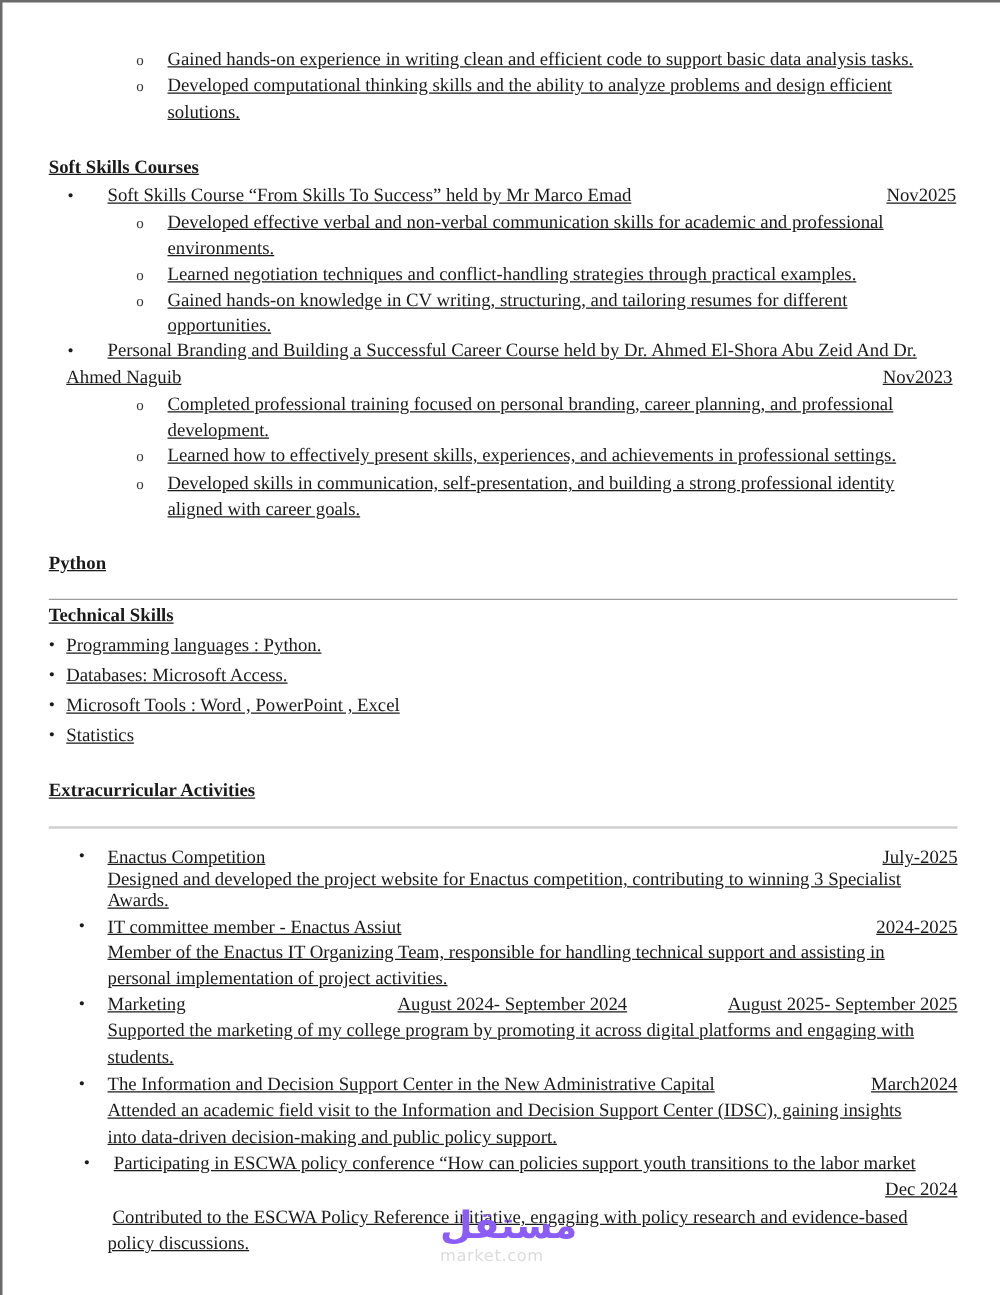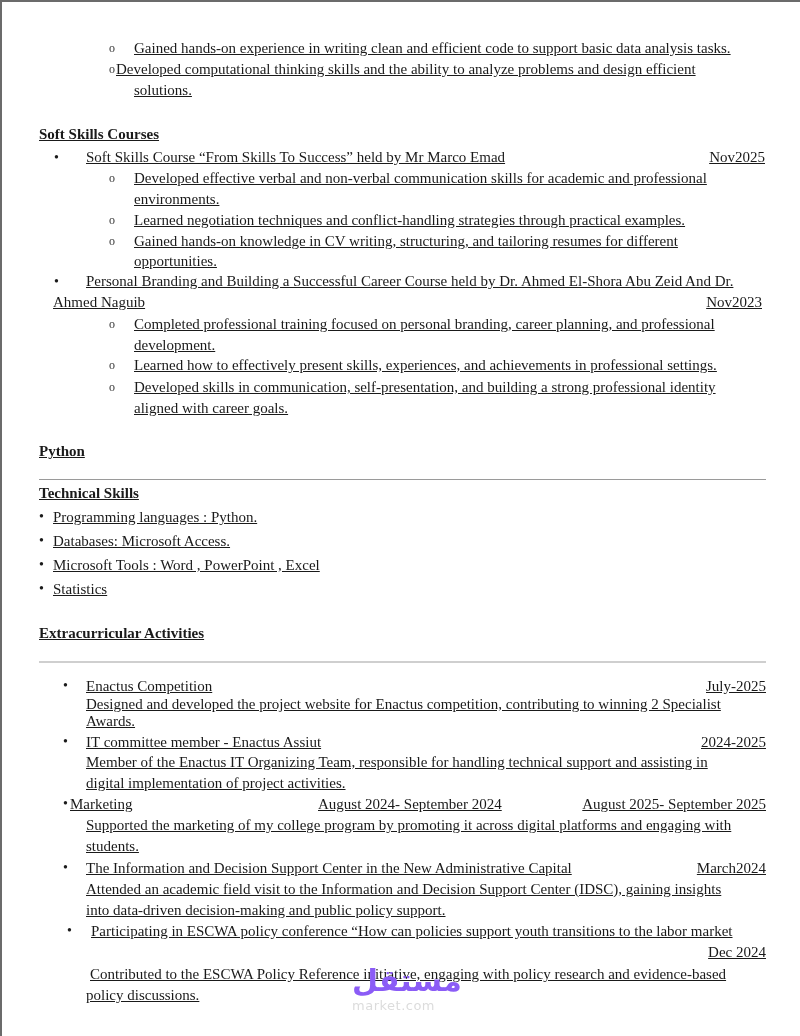--- a/index.html
+++ b/index.html
@@ -22,21 +22,21 @@
 </style>
 </head>
 <body>
 
 <div class="frame-top"></div>
 <div class="frame-left"></div>
 
 <span class="sub-bullet" style="left:109px;top:38px">o</span>
 <span class="abs" style="left:134px;top:38px">Gained hands-on experience in writing clean and efficient code to support basic data analysis tasks.</span>
 <span class="sub-bullet" style="left:109px;top:59px">o</span>
-<span class="abs" style="left:116px;top:59px">Developed computational thinking skills and the ability to analyze problems and design efficient</span>
+<span class="abs" style="left:134px;top:59px">Developed computational thinking skills and the ability to analyze problems and design efficient</span>
 <span class="abs" style="left:134px;top:80px">solutions.</span>
 
 <span class="abs b" style="left:39px;top:124px">Soft Skills  Courses</span>
 
 <span class="bullet" style="left:54px;top:148px">•</span>
 <span class="abs" style="left:86px;top:147px">Soft Skills Course “From  Skills To Success” held by Mr Marco Emad</span>
 <span class="abs right" style="right:35px;top:147px">Nov2025</span>
 
 <span class="sub-bullet" style="left:109px;top:168px">o</span>
 <span class="abs" style="left:134px;top:168px">Developed effective verbal and non-verbal communication skills for academic and professional</span>
@@ -73,31 +73,31 @@
 <span class="abs" style="left:53px;top:555px">Microsoft Tools : Word , PowerPoint , Excel</span>
 <span class="bullet" style="left:39px;top:579px">•</span>
 <span class="abs" style="left:53px;top:579px">Statistics</span>
 
 <span class="abs b" style="left:39px;top:623px">Extracurricular Activities</span>
 <div class="rule light" style="top:661px"></div>
 
 <span class="bullet" style="left:63px;top:676px">•</span>
 <span class="abs" style="left:86px;top:676px">Enactus Competition</span>
 <span class="abs right" style="right:34px;top:676px">July-2025</span>
-<span class="abs" style="left:86px;top:694px">Designed and developed the project website for Enactus competition, contributing to winning 2 Specialist</span>
+<span class="abs" style="left:86px;top:694px">Designed and developed the project website for Enactus competition, contributing to winning 3 Specialist</span>
 <span class="abs" style="left:86px;top:711px">Awards.</span>
 
 <span class="bullet" style="left:63px;top:732px">•</span>
 <span class="abs" style="left:86px;top:732px">IT committee member  - Enactus Assiut</span>
 <span class="abs right" style="right:34px;top:732px">2024-2025</span>
 <span class="abs" style="left:86px;top:752px">Member of the Enactus IT Organizing Team, responsible for handling technical support and assisting in</span>
-<span class="abs" style="left:86px;top:773px">digital implementation of project activities.</span>
+<span class="abs" style="left:86px;top:773px">personal implementation of project activities.</span>
 
 <span class="bullet" style="left:63px;top:794px">•</span>
-<span class="abs" style="left:70px;top:794px">Marketing</span>
+<span class="abs" style="left:86px;top:794px">Marketing</span>
 <span class="abs" style="left:318px;top:794px">August 2024- September  2024</span>
 <span class="abs right" style="right:34px;top:794px">August 2025- September  2025</span>
 <span class="abs" style="left:86px;top:815px">Supported the marketing of my college program by promoting it across digital platforms and engaging with</span>
 <span class="abs" style="left:86px;top:836px">students.</span>
 
 <span class="bullet" style="left:63px;top:858px">•</span>
 <span class="abs" style="left:86px;top:858px">The Information and Decision Support Center in the New Administrative Capital</span>
 <span class="abs right" style="right:34px;top:858px">March2024</span>
 <span class="abs" style="left:86px;top:879px">Attended an academic field visit to the Information and Decision Support Center (IDSC), gaining insights</span>
 <span class="abs" style="left:86px;top:900px">into data-driven decision-making and public policy support.</span>

